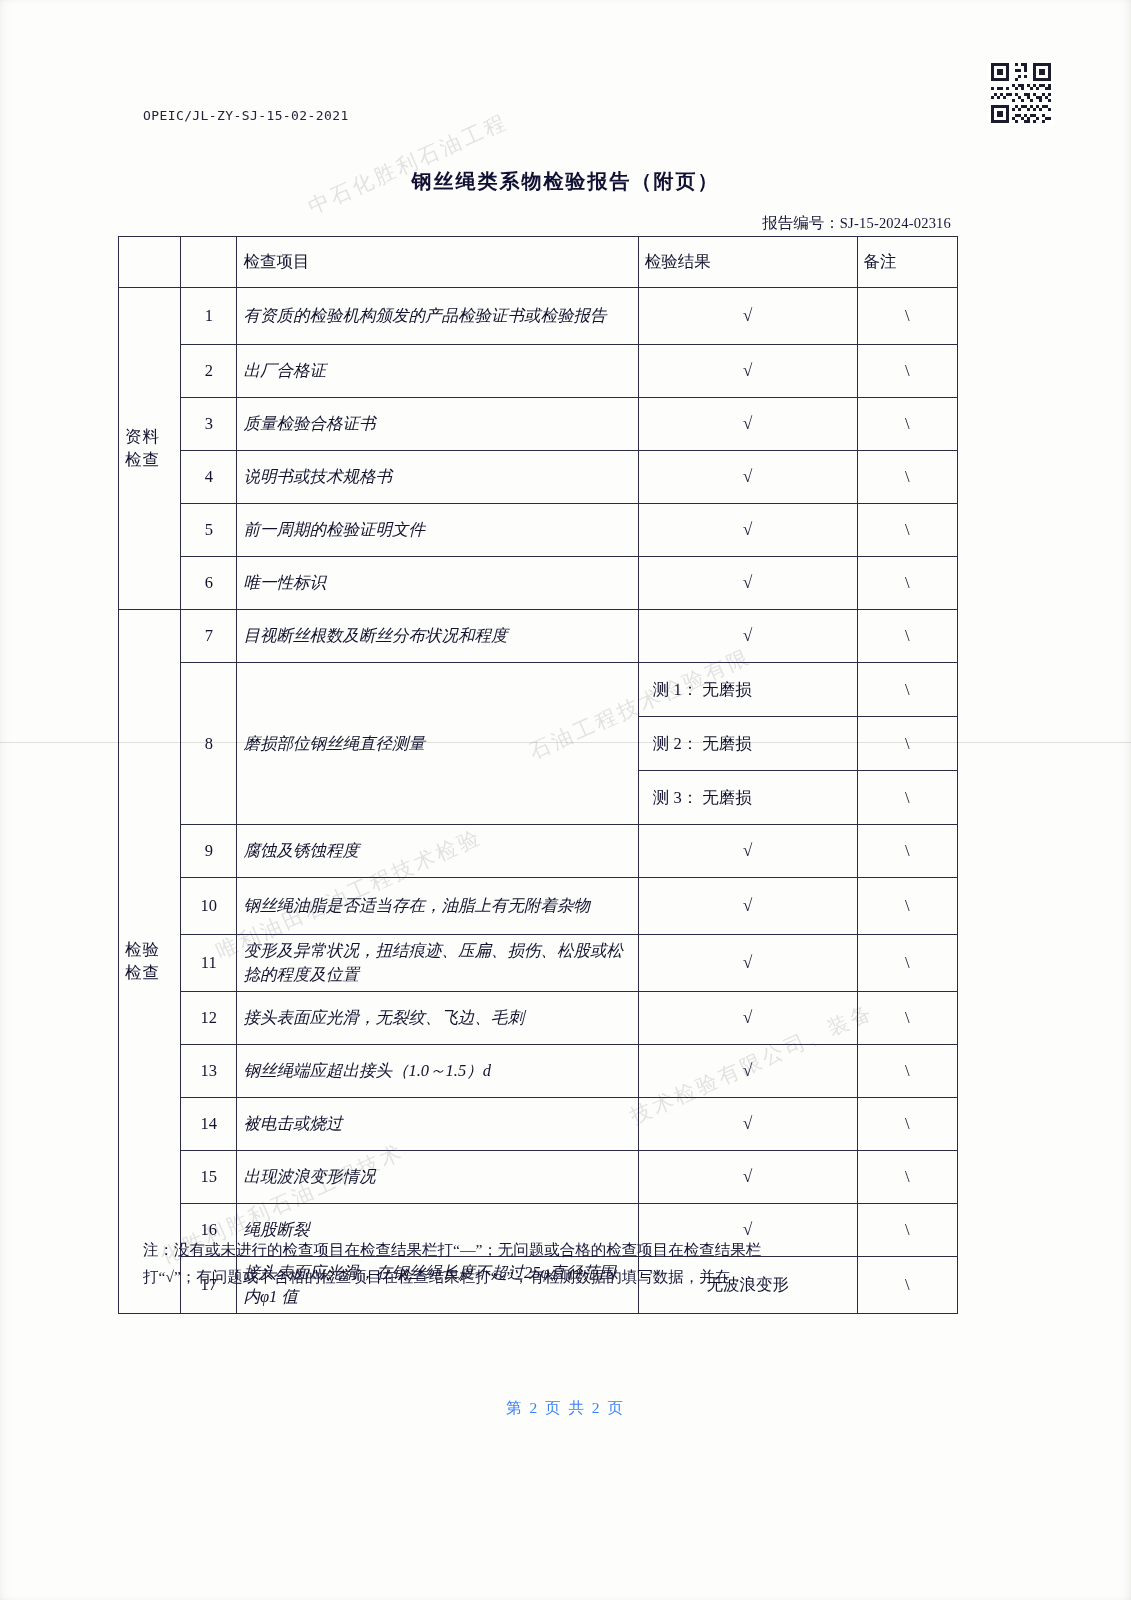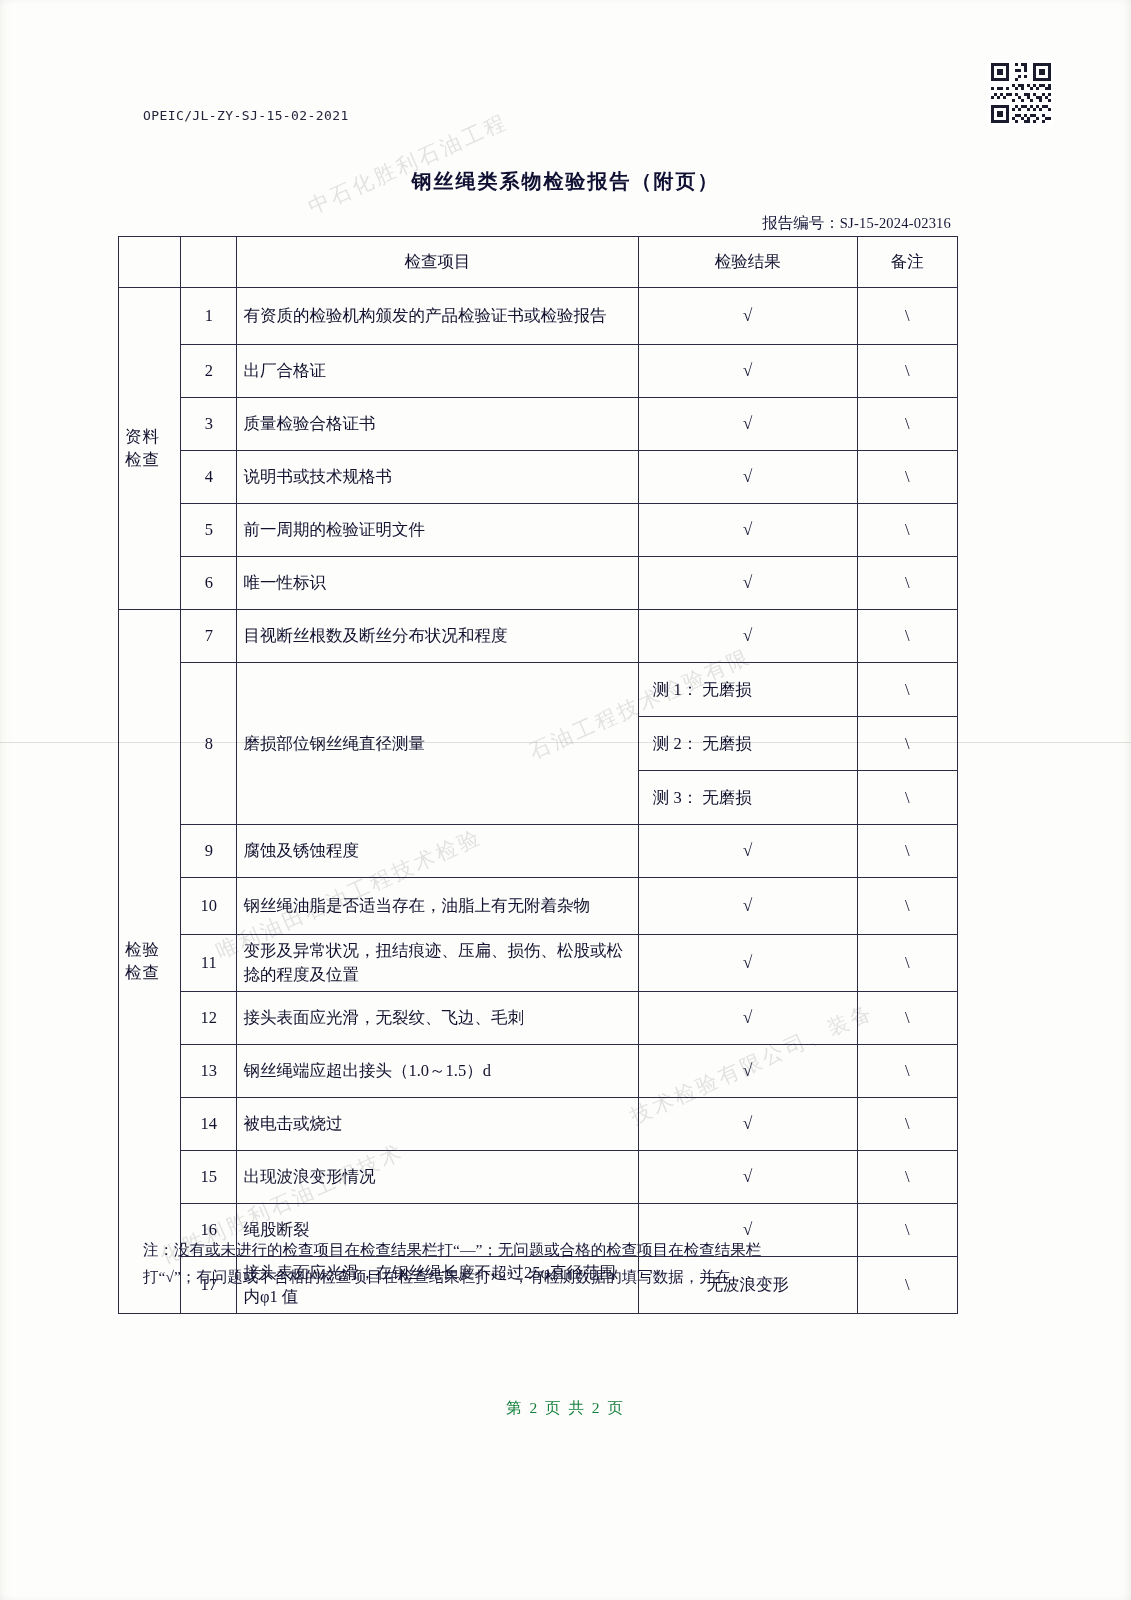--- a/index.html
+++ b/index.html
@@ -89,41 +89,41 @@
     padding: 4px 6px;
     vertical-align: middle;
   }
   .c-group { width: 62px; }
   .c-no    { width: 56px; }
   .c-item  { width: 400px; }
   .c-res   { width: 218px; }
   .c-rem   { width: 100px; }
 
   thead td {
-    text-align: center;
     height: 42px;
     font-size: 17px;
   }
 
   td.group {
     text-align: left;
     font-size: 17px;
     line-height: 1.35;
     letter-spacing: 1px;
   }
   td.no {
     text-align: center;
     font-size: 16px;
     font-family: "Liberation Serif", serif;
   }
   td.item {
     text-align: left;
     line-height: 1.45;
     padding-left: 9px;
     padding-right: 4px;
+    font-style: italic;
   }
   td.res {
     text-align: center;
   }
   td.res.measure {
     text-align: left;
     padding-left: 14px;
   }
   td.rem {
     text-align: center;
@@ -149,21 +149,21 @@
   }
   .note .ind { display:block; }
 
   .footer {
     position: absolute;
     left: 0; right: 0;
     top: 1398px;
     text-align: center;
     font-size: 15.5px;
     letter-spacing: 2px;
-    color: #15803d;
+    color: #3b82f6;
   }
 
   
   .wm {
     position: absolute;
     color: rgba(120, 125, 120, 0.20);
     font-size: 21px;
     letter-spacing: 3px;
     transform: rotate(-24deg);
     white-space: nowrap;

